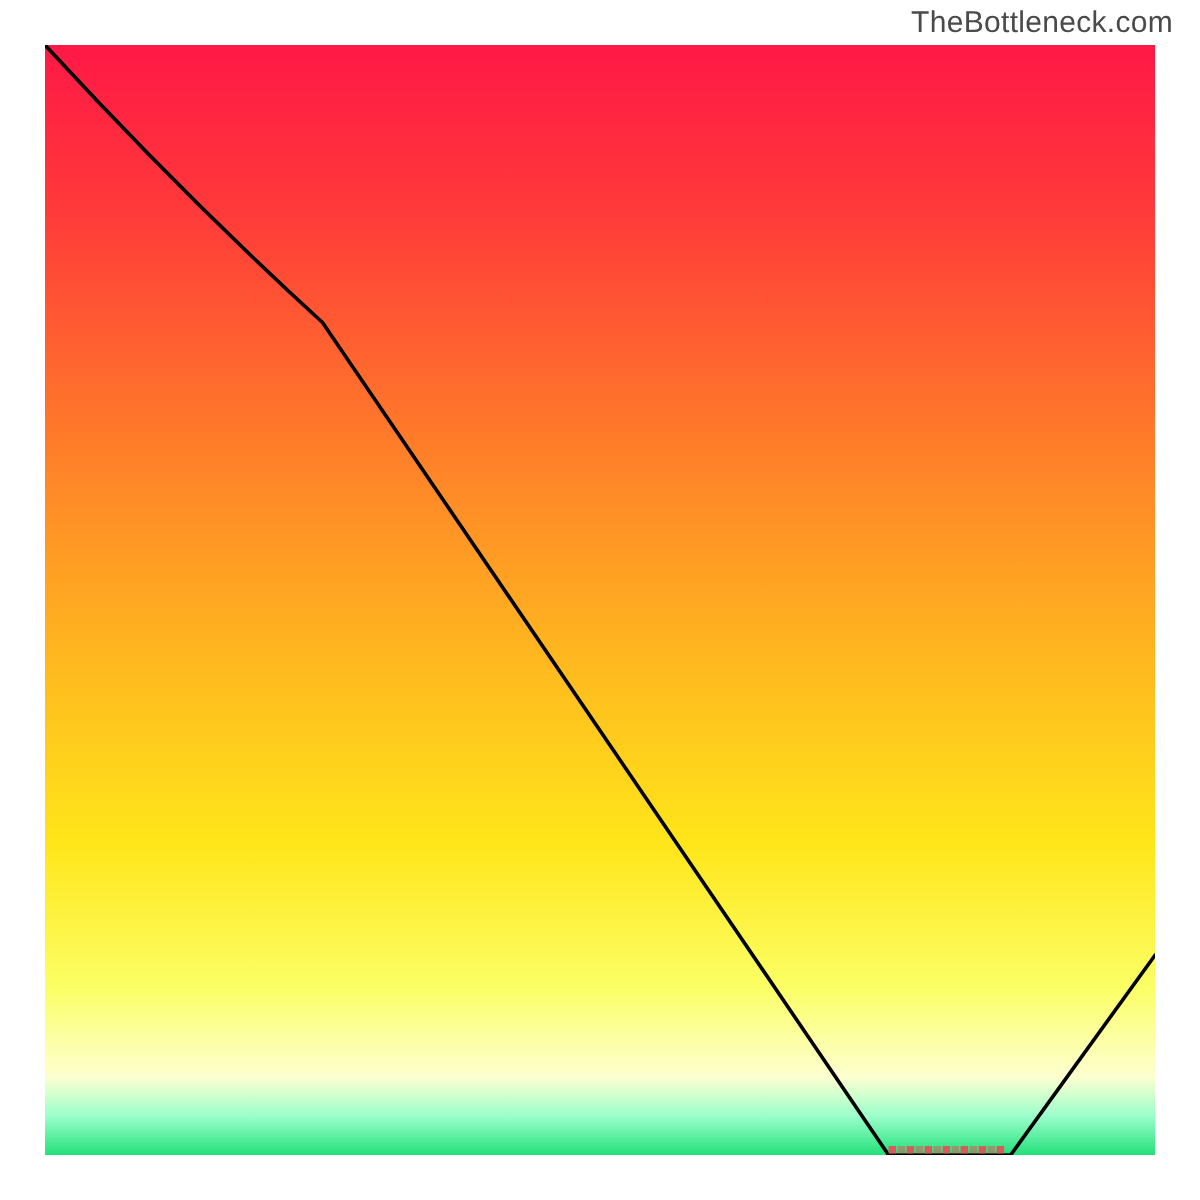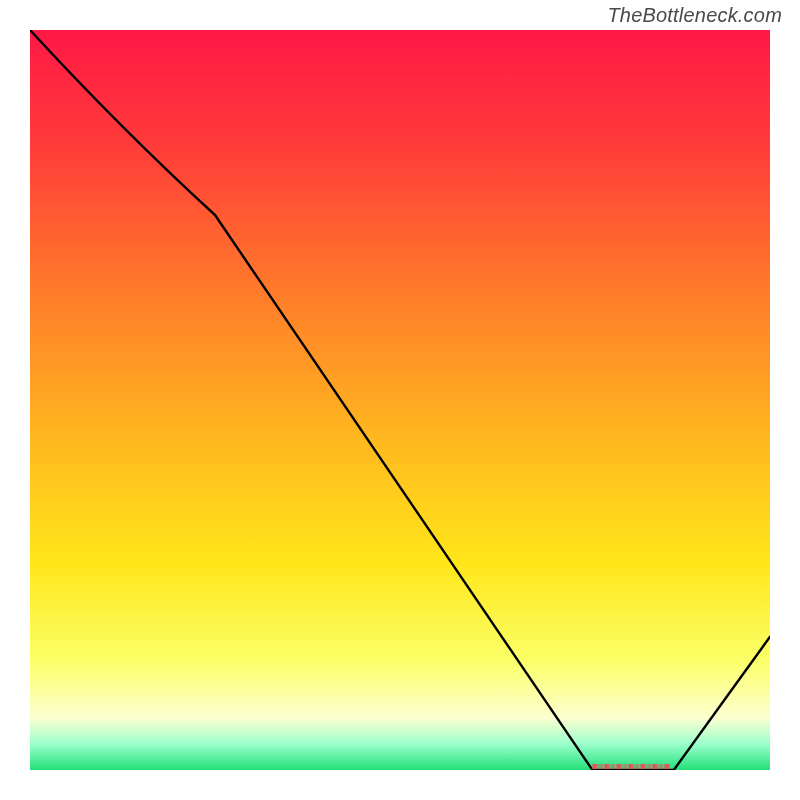--- a/index.html
+++ b/index.html
@@ -13,21 +13,20 @@
   }
   .watermark {
     position: absolute;
     top: 4px;
     right: 18px;
     color: #4a4a4a;
     font-size: 20px;
     font-weight: 500;
     letter-spacing: 0.2px;
     z-index: 10;
-    font-style: italic;
   }
   .plot-area {
     position: absolute;
     left: 30px;
     top: 30px;
     width: 740px;
     height: 740px;
   }
   .plot-area svg {
     display: block;

